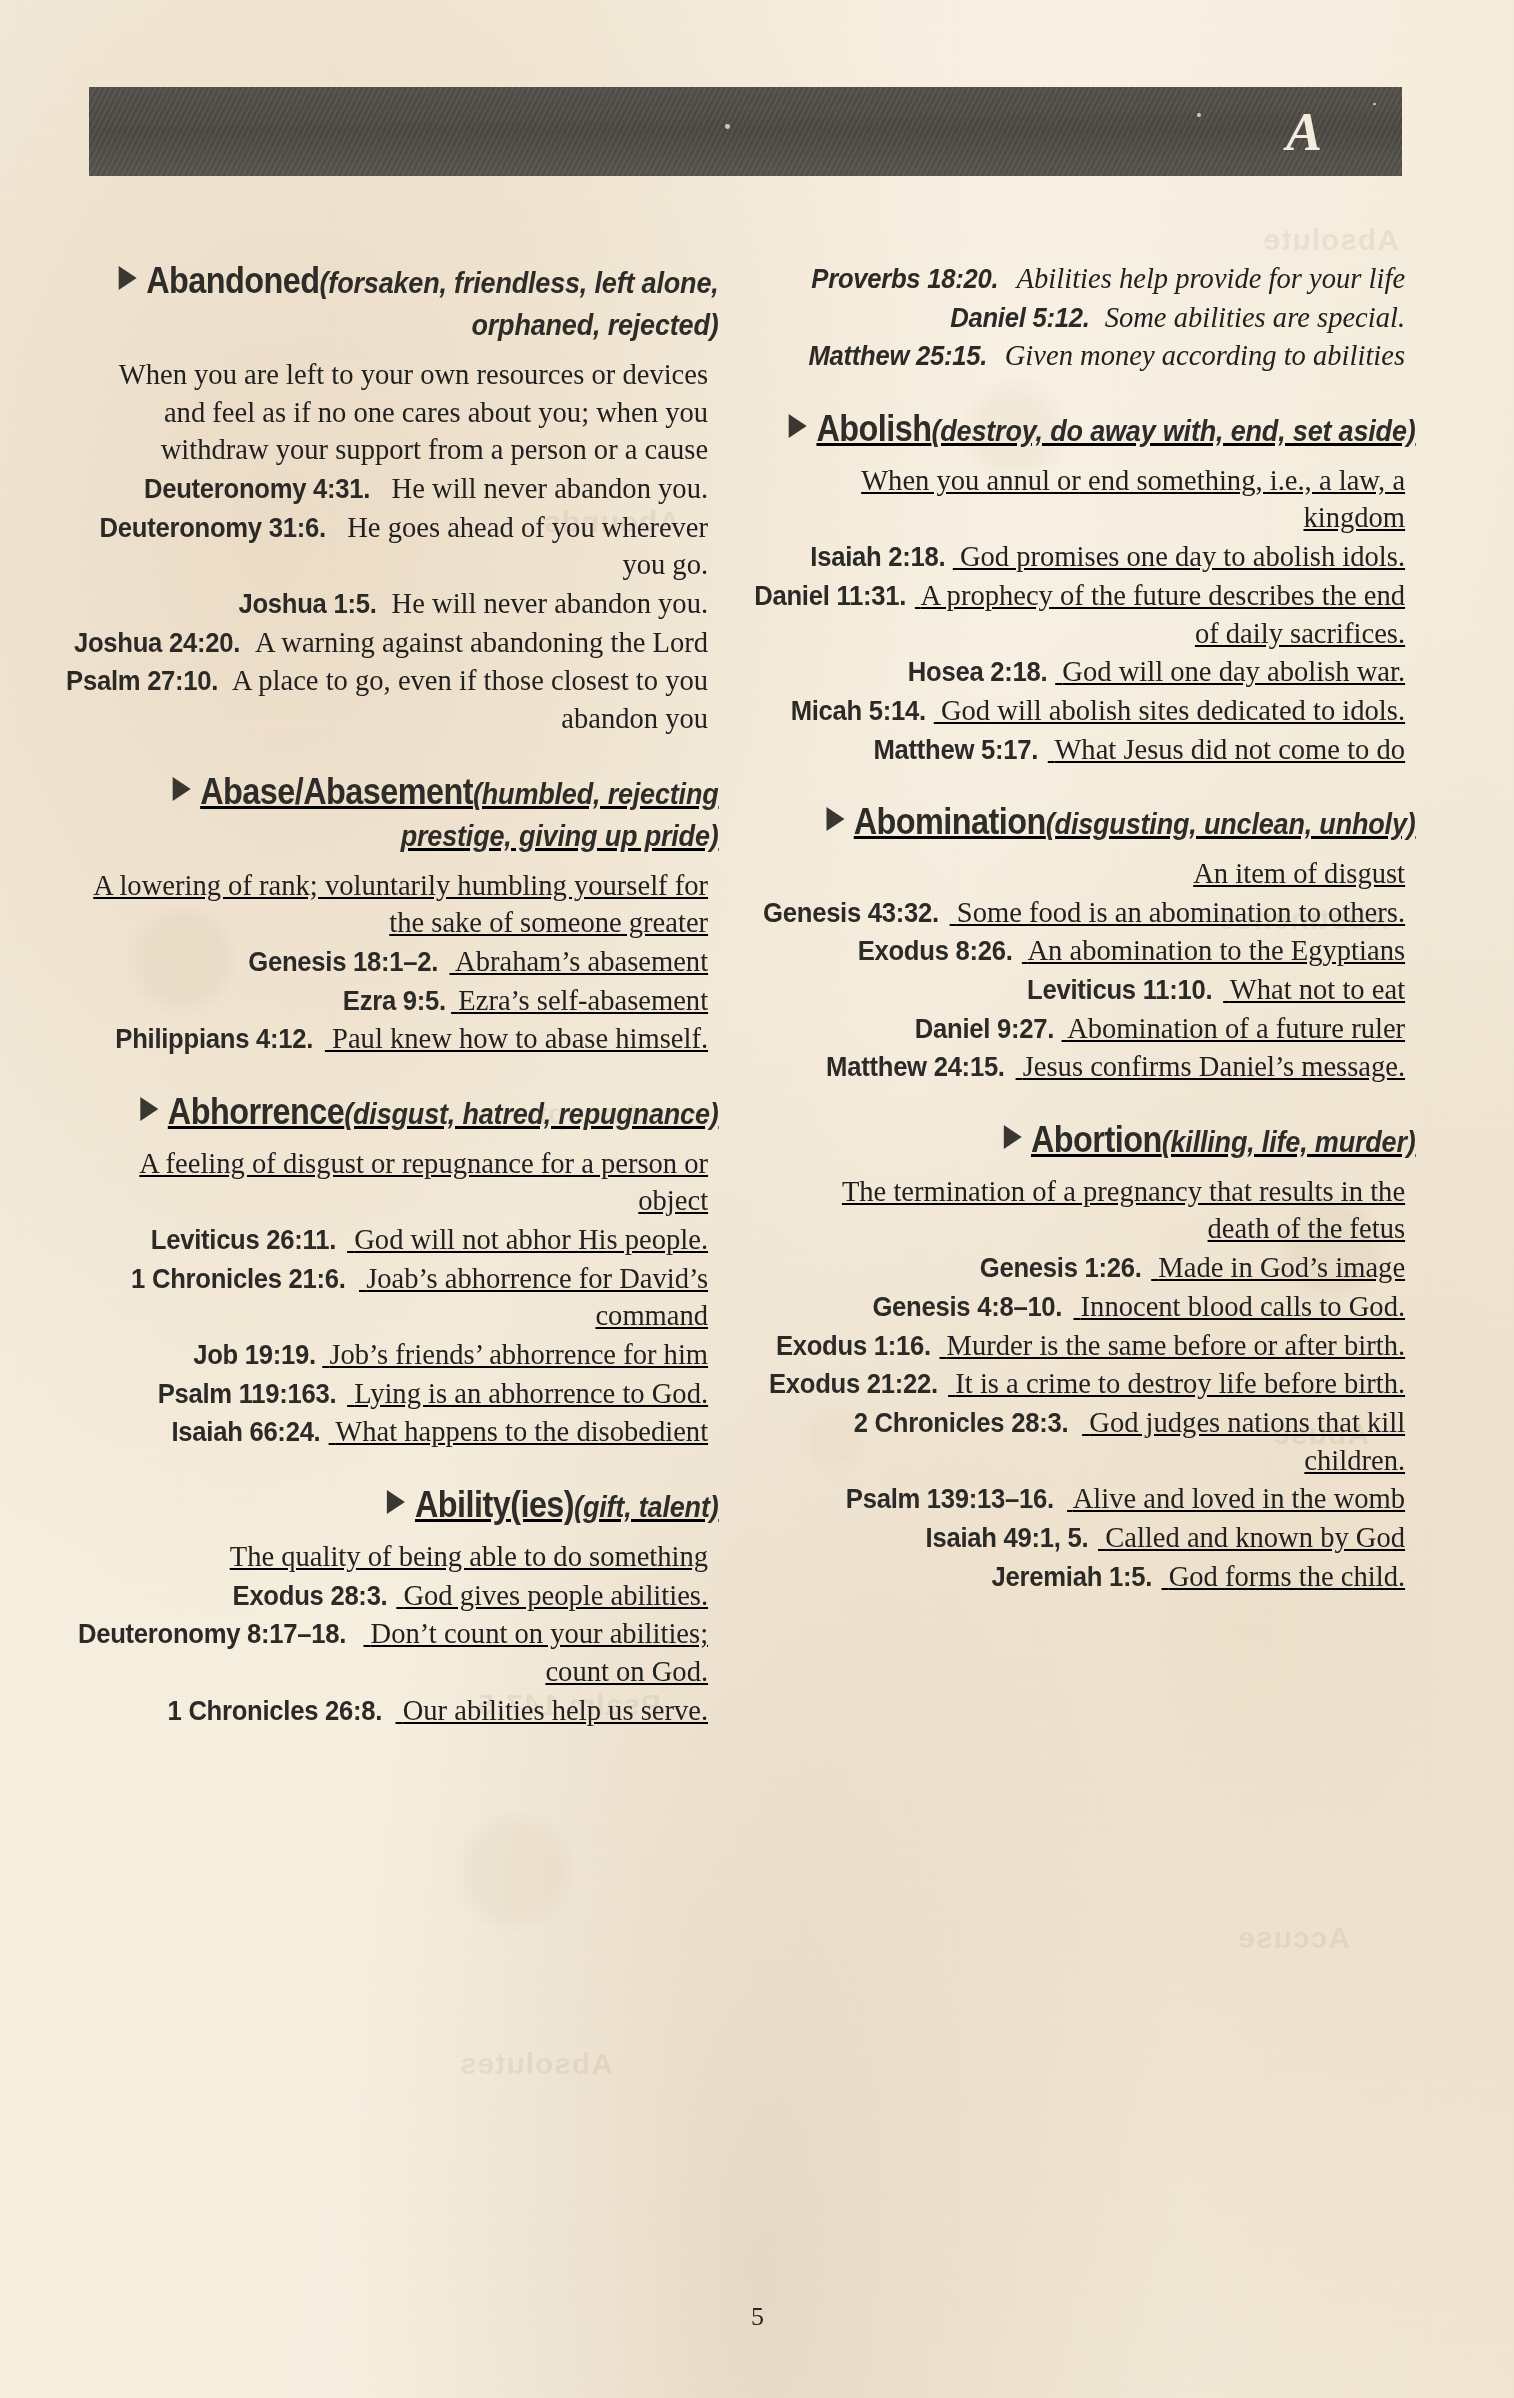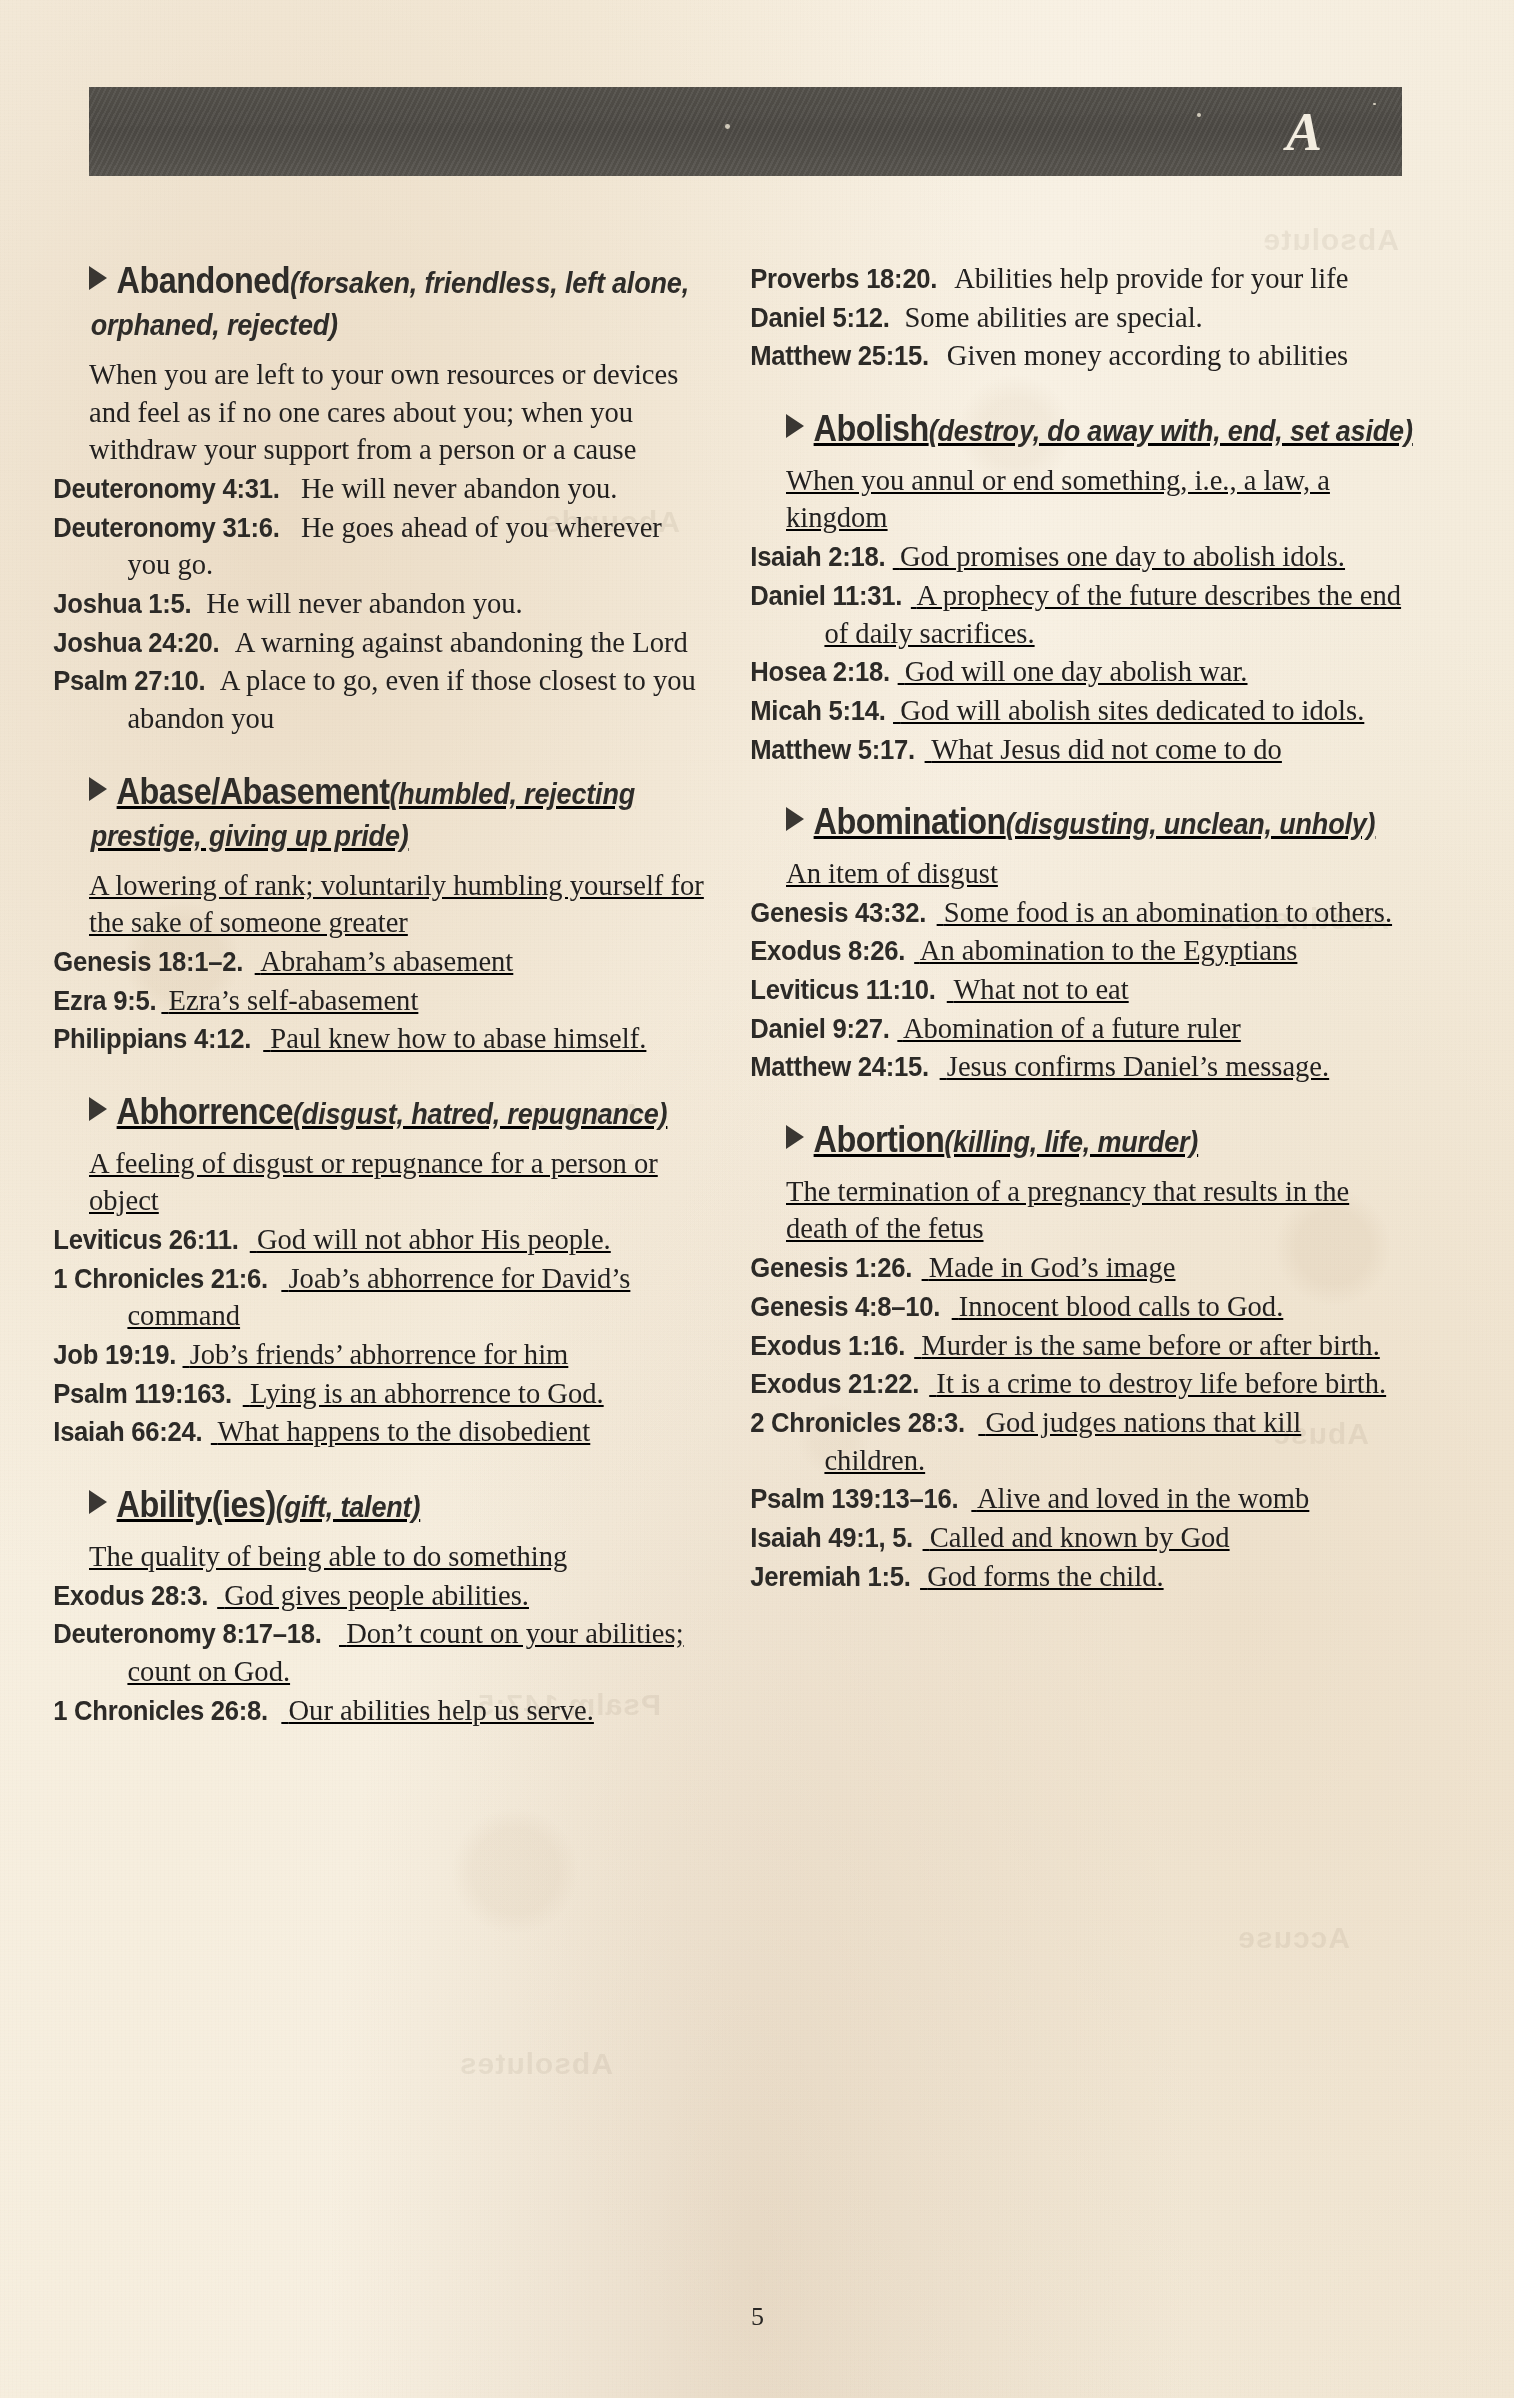--- a/index.html
+++ b/index.html
@@ -91,21 +91,21 @@
 
   
   .columns {
     position: absolute;
     left: 89px;
     top: 260px;
     width: 1325px;
     display: flex;
     gap: 68px;
   }
-  .col { width: 629px; }
+  .col { width: 629px; text-align: right; }
 
   .entry { margin-bottom: 5.8px; }
   .entry + .entry { margin-top: 33px; text-decoration: underline; }
 
   .headword {
     font-family: "Liberation Sans", sans-serif;
     font-weight: bold;
     font-size: 36px;
     line-height: 1.17;
     color: #2e2c29;
@@ -246,21 +246,21 @@
         <div class="defn">The quality of being able to do something</div>
         <div class="ref"><span class="cite">Exodus 28:3.</span> <span>God gives people abilities.</span></div>
         <div class="ref"><span class="cite">Deuteronomy 8:17–18.</span> <span>Don’t count on your abilities; count on God.</span></div>
         <div class="ref"><span class="cite">1 Chronicles 26:8.</span> <span>Our abilities help us serve.</span></div>
       </div>
 
     </div>
 
     <div class="col">
 
-      <div class="entry" style="margin-top:0;">
+      <div class="entry" style="margin-top:0;font-style:italic;">
         <div class="ref"><span class="cite">Proverbs 18:20.</span> <span>Abilities help provide for your life</span></div>
         <div class="ref"><span class="cite">Daniel 5:12.</span> <span>Some abilities are special.</span></div>
         <div class="ref"><span class="cite">Matthew 25:15.</span> <span>Given money according to abilities</span></div>
       </div>
 
       <div class="entry">
         <div class="headword">
           <span class="tri"></span><span>Abolish</span><span class="syn">(destroy, do away with, end, set aside)</span>
         </div>
         <div class="defn">When you annul or end something, i.e., a law, a kingdom</div>

